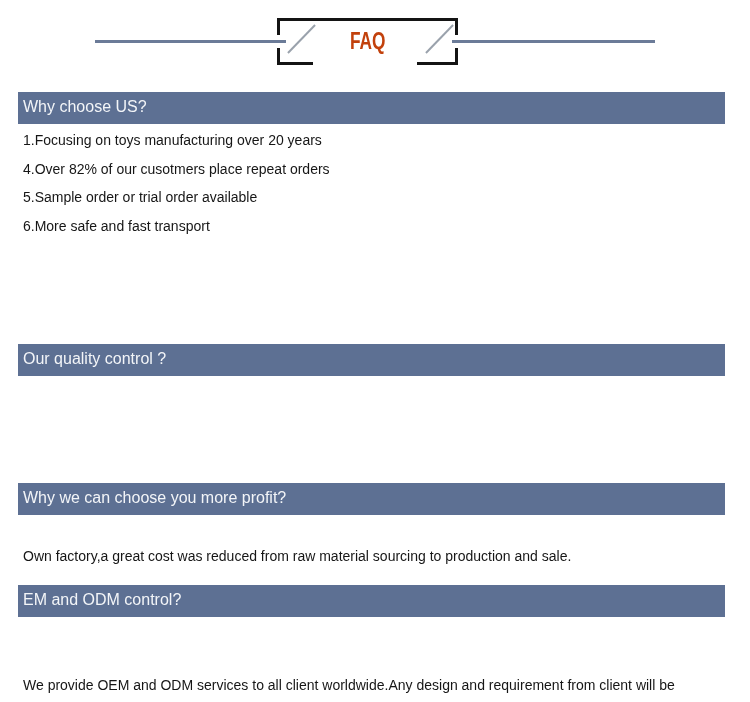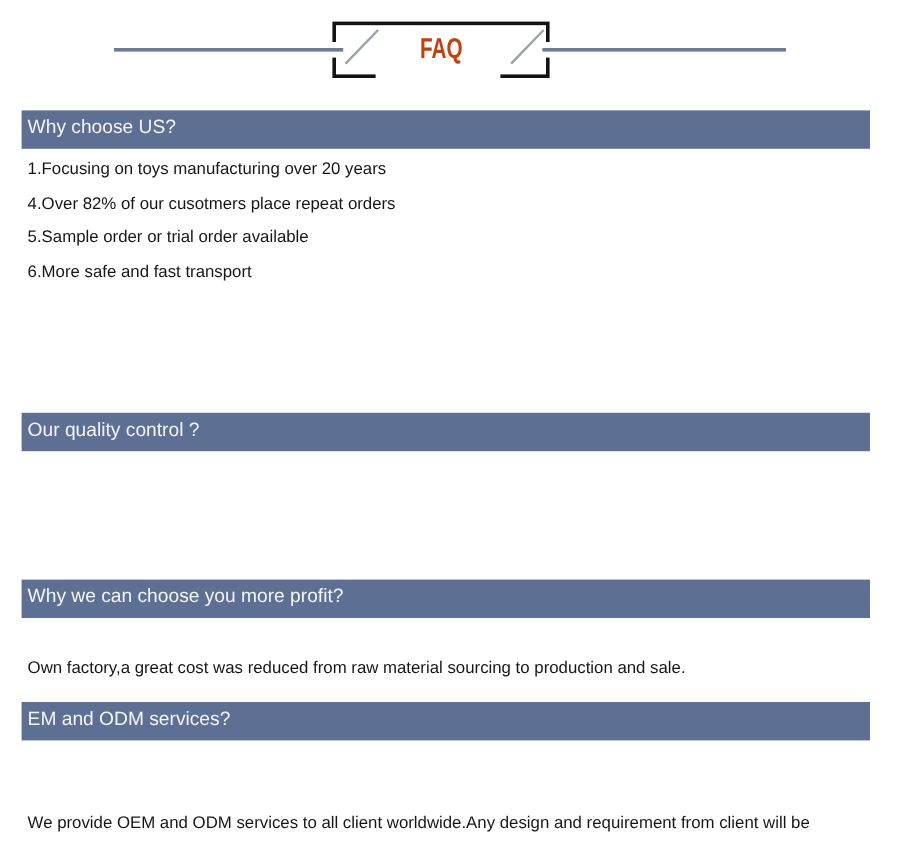--- a/index.html
+++ b/index.html
@@ -76,17 +76,17 @@
   <div class="section-bar bar-2">
     <span>Our quality control ?</span>
   </div>
 
   <div class="section-bar bar-3">
     <span>Why we can choose you more profit?</span>
   </div>
   <div class="body-text para-profit">Own factory,a great cost was reduced from raw material sourcing to production and sale.</div>
 
   <div class="section-bar bar-4">
-    <span>EM and ODM services?</span>
+    <span>EM and ODM control?</span>
   </div>
   <div class="body-text para-oem">We provide OEM and ODM services to all client worldwide.Any design and requirement from client will be welcomed.</div>
 
 </div>
 
 </body></html>

